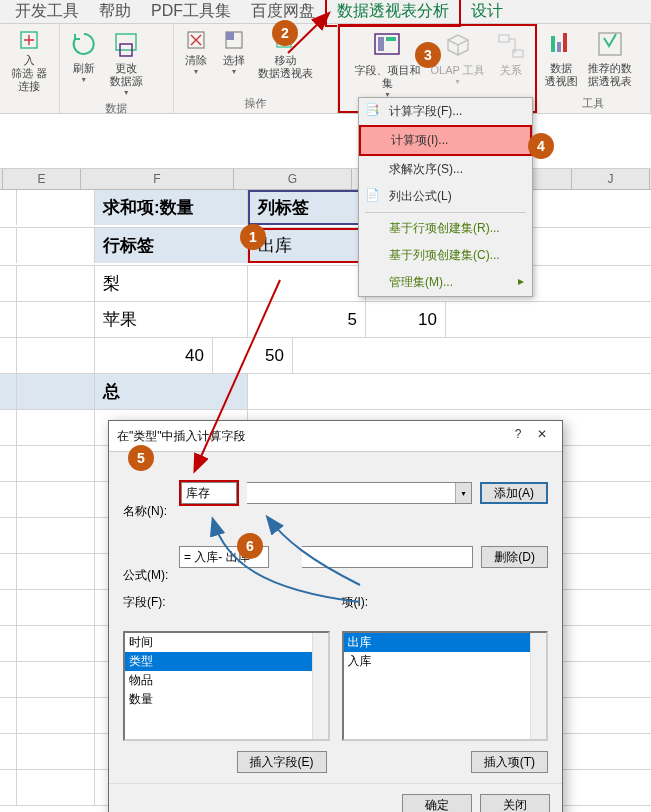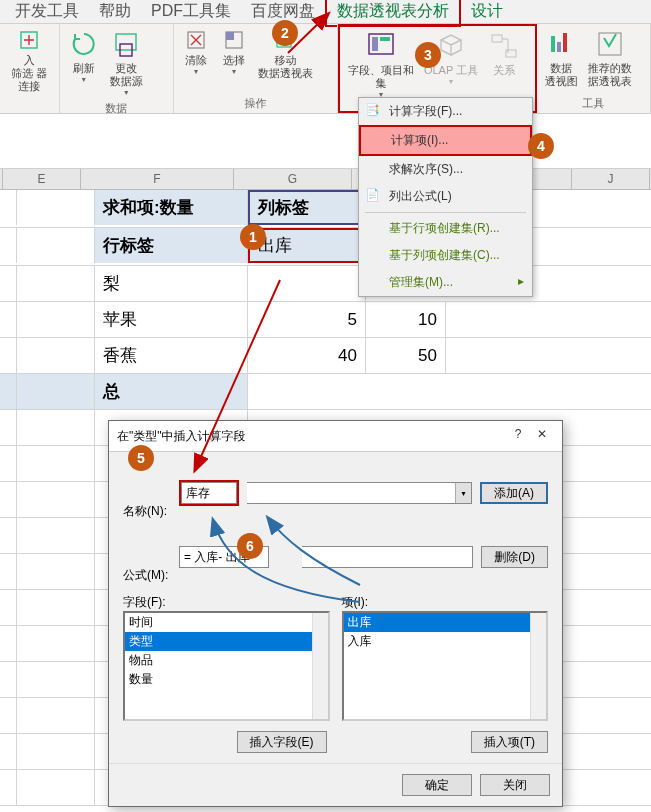--- a/index.html
+++ b/index.html
@@ -14,21 +14,21 @@
     .ribbon { height: 90px; background: #f3f2f1; border-bottom: 1px solid #d0d0d0; display: flex; }
     .ribbon-group { display: flex; flex-direction: column; border-right: 1px solid #d8d8d8; padding: 2px 4px 0; }
     .ribbon-group-body { display: flex; flex: 1; align-items: flex-start; gap: 2px; }
     .ribbon-group-label { text-align: center; font-size: 11px; color: #666; padding: 2px 0; }
     .ribbon-btn { display: flex; flex-direction: column; align-items: center; padding: 2px 4px; min-width: 36px; font-size: 11px; color: #444; }
     .ribbon-btn .icon-box { width: 24px; height: 24px; display: flex; align-items: center; justify-content: center; margin-bottom: 2px; }
     .ribbon-btn.large .icon-box { width: 32px; height: 32px; }
     .ribbon-btn .label { text-align: center; line-height: 1.2; }
     .drop-arrow { font-size: 8px; color: #666; }
     
-    .highlight-red { border: 2px solid #c00000; }
+    .highlight-red { border: 2px solid #c00000; align-items: flex-end; }
     
     
     .dropdown-menu { position: absolute; top: 97px; left: 358px; width: 175px; background: #f0f0f0; border: 1px solid #aaa; box-shadow: 2px 2px 6px rgba(0,0,0,0.25); z-index: 50; }
     .menu-item { padding: 5px 12px 5px 30px; font-size: 12px; color: #333; position: relative; }
     .menu-item.highlighted { background: #fca5a5; border: 2px solid #c00000; }
     .menu-item.disabled { color: #4d7c0f; }
     .menu-item .submenu-arrow { position: absolute; right: 8px; top: 5px; }
     .menu-divider { height: 1px; background: #ccc; margin: 2px 6px; }
     .menu-icon { position: absolute; left: 6px; top: 5px; }
     
@@ -59,21 +59,21 @@
     .form-input-wrap { flex: 1; margin-right: 8px; }
     .form-input { width: 100%; height: 22px; border: 1px solid #888; padding: 0 4px; font-size: 12px; font-family: inherit; background: #fff; }
     .form-select { width: 100%; height: 22px; border: 1px solid #888; font-size: 12px; background: #fff; display: flex; align-items: center; }
     .form-select .sel-text { flex: 1; padding: 0 4px; }
     .form-select .sel-btn { width: 16px; height: 20px; background: #e0e0e0; border-left: 1px solid #aaa; display: flex; align-items: center; justify-content: center; font-size: 8px; }
     .btn { height: 22px; padding: 0 12px; font-size: 12px; border: 1px solid #888; background: #e1e1e1; cursor: pointer; }
     .btn.primary { border: 2px solid #2e6da4; }
     
     .list-section { display: flex; gap: 12px; margin-top: 10px; }
     .list-col { flex: 1; display: flex; flex-direction: column; }
-    .list-label { font-size: 12px; margin-bottom: 0; }
+    .list-label { font-size: 12px; margin-bottom: 20px; }
     .listbox { height: 110px; border: 2px inset #ccc; background: #fff; overflow-y: auto; font-size: 12px; position: relative; }
     .list-item { padding: 1px 4px; }
     .list-item.selected { background: #0078d7; color: #fff; }
     .listbox .scroll-track { position: absolute; right: 0; top: 0; bottom: 0; width: 16px; background: #f0f0f0; border-left: 1px solid #ddd; }
     
     .dialog-footer { display: flex; justify-content: flex-end; gap: 8px; padding: 10px 12px; border-top: 1px solid #ddd; }
     
     .insert-btns { display: flex; justify-content: space-between; margin-top: 10px; }
   </style>
 </head>
@@ -262,21 +262,20 @@
   <div class="row">
     <div class="cell" style="width:3px"></div>
       <div class="cell" style="width:78px"></div>
     <div class="cell" style="width:153px">苹果</div>
     <div class="cell" style="width:118px;justify-content:flex-end">5</div>
     <div class="cell" style="width:80px;justify-content:flex-end">10</div>
   </div>
   <div class="row">
     <div class="cell" style="width:3px"></div>
       <div class="cell" style="width:78px"></div>
-    <div class="cell" style="width:153px">香蕉</div>
     <div class="cell" style="width:118px;justify-content:flex-end">40</div>
     <div class="cell" style="width:80px;justify-content:flex-end">50</div>
   </div>
   <div class="row total-row">
     <div class="cell" style="width:3px"></div>
       <div class="cell" style="width:78px"></div>
     <div class="cell" style="width:153px">总</div>
   </div>
   <div class="row">
       <div class="cell" style="width:3px"></div>

